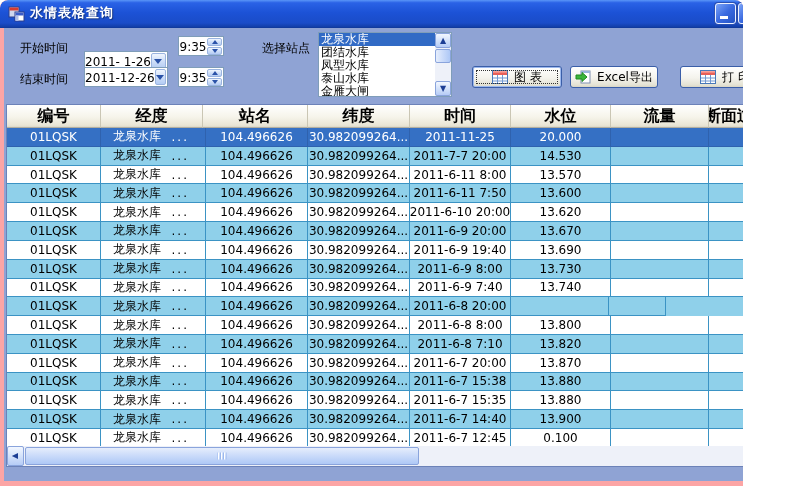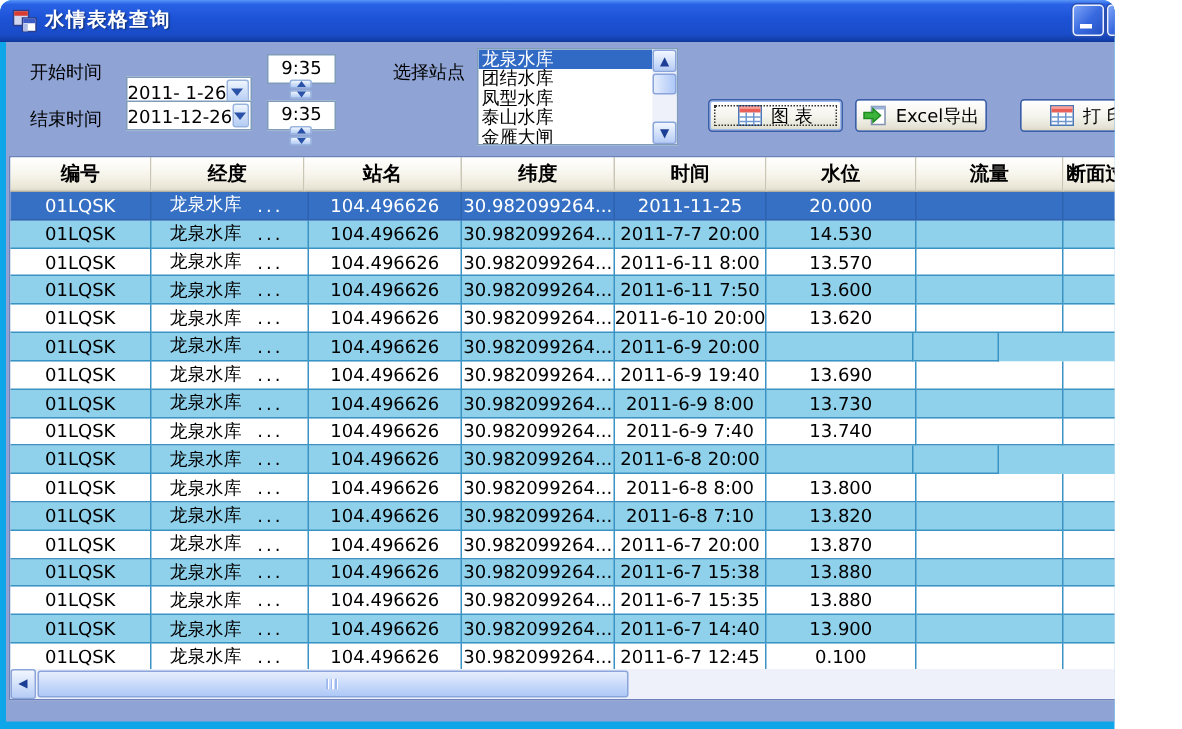--- a/index.html
+++ b/index.html
@@ -1,19 +1,19 @@
 <!DOCTYPE html>
 <html><head>
 <meta charset="utf-8">
 <style>
   * { margin:0; padding:0; box-sizing:border-box; }
   html,body { width:788px; height:486px; font-family:"DejaVu Sans", sans-serif; }
   #win {
     position:relative; width:743px; height:486px; overflow:hidden;
-    background:#0ea5e9; border-radius:8px 8px 0 0;
+    background:#fca5a5; border-radius:8px 8px 0 0;
   }
   
   #titlebar {
     position:absolute; left:0; top:0; width:788px; height:28px;
     background:linear-gradient(180deg,#5a96f8 0%,#2a62e6 10%,#1c52d6 45%,#1a4cc8 82%,#123ea8 96%,#0f3694 100%);
     border-radius:8px 8px 0 0; display:flex; align-items:center; padding:0 6px 2px 6px;
   }
   .title-icon { width:17px; height:17px; margin:0 5px 0 2px; }
   .title-text {
     color:#fff; font-weight:bold; font-size:13px; flex:1;
@@ -47,21 +47,21 @@
   .combo-btn {
     width:16px; height:16px; margin-right:1px; border-radius:2px;
     border:1px solid #9ab4e0;
     background:linear-gradient(180deg,#f0f6ff 0%,#cfdff8 50%,#b4ccf4 100%);
     display:flex; align-items:center; justify-content:center; cursor:pointer;
   }
   .chev { width:0; height:0; border-left:4px solid transparent; border-right:4px solid transparent; border-top:5px solid #2a52a8; }
   
   .spin-box {
     position:absolute; height:20px; background:#fff; border:1px solid #7f9db9;
-    display:flex; align-items:center;flex-direction:column;
+    display:flex; align-items:center;
   }
   .spin-box .val { flex:1; text-align:center; font-size:12px; padding-top:1px; }
   .spin-col { width:15px; height:18px; display:flex; flex-direction:column; margin-right:1px; }
   .spin-btn {
     flex:1; margin:0.5px 0; border-radius:2px; border:1px solid #9ab4e0;
     background:linear-gradient(180deg,#f0f6ff 0%,#cfdff8 50%,#b4ccf4 100%);
     display:flex; align-items:center; justify-content:center; cursor:pointer;
   }
   .tri-up { width:0; height:0; border-left:3px solid transparent; border-right:3px solid transparent; border-bottom:4px solid #2a52a8; }
   .tri-dn { width:0; height:0; border-left:3px solid transparent; border-right:3px solid transparent; border-top:4px solid #2a52a8; }
@@ -112,21 +112,21 @@
   
   #grid {
     position:absolute; left:2px; top:76px; width:776px; height:363px;
     border:1px solid #6c82b8; background:#fff;
   }
   #grid-header { position:absolute; left:0; top:0; height:23px; width:759px; display:flex; }
   .hcell {
     height:23px; display:flex; align-items:center; justify-content:center;
     background:linear-gradient(180deg,#ffffff 0%,#f6f4ea 55%,#e9e5d5 92%,#dcd8c8 100%);
     border-right:1px solid #cac6b4; border-bottom:1px solid #b2aea0;
-    font-size:13px; font-weight:bold; color:#000; overflow:hidden; white-space:nowrap;
+    font-size:16px; font-weight:bold; color:#000; overflow:hidden; white-space:nowrap;
     cursor:pointer;
   }
   #grid-body { position:absolute; left:0; top:23px; width:759px; height:320px; }
   .trow { display:flex; height:18.82px; background:#fff; cursor:pointer; }
   .trow.alt { background:#8fd0ea; }
   .trow.sel { background:#3570c4; color:#fff; }
   .tcell {
     height:100%; border-right:1px solid #3b93c4; border-bottom:1px solid #3b93c4;
     font-size:12px; display:flex; align-items:center; justify-content:center;
     overflow:hidden; white-space:nowrap;
@@ -349,20 +349,21 @@
           </div>
           <div class="trow alt">
             <div class="tcell" style="width: 94px;">01LQSK</div>
             <div class="tcell station" style="width: 105px;">
               <span>龙泉水库</span>
               <span class="dots">...</span>
             </div>
             <div class="tcell" style="width: 102px;">104.496626</div>
             <div class="tcell" style="width: 102px;">30.982099264...</div>
             <div class="tcell" style="width: 101px;">2011-6-9 20:00</div>
+            <div class="tcell" style="width: 100px;">13.670</div>
             <div class="tcell" style="width: 98px;"></div>
             <div class="tcell" style="width: 57px;"></div>
           </div>
           <div class="trow">
             <div class="tcell" style="width: 94px;">01LQSK</div>
             <div class="tcell station" style="width: 105px;">
               <span>龙泉水库</span>
               <span class="dots">...</span>
             </div>
             <div class="tcell" style="width: 102px;">104.496626</div>

